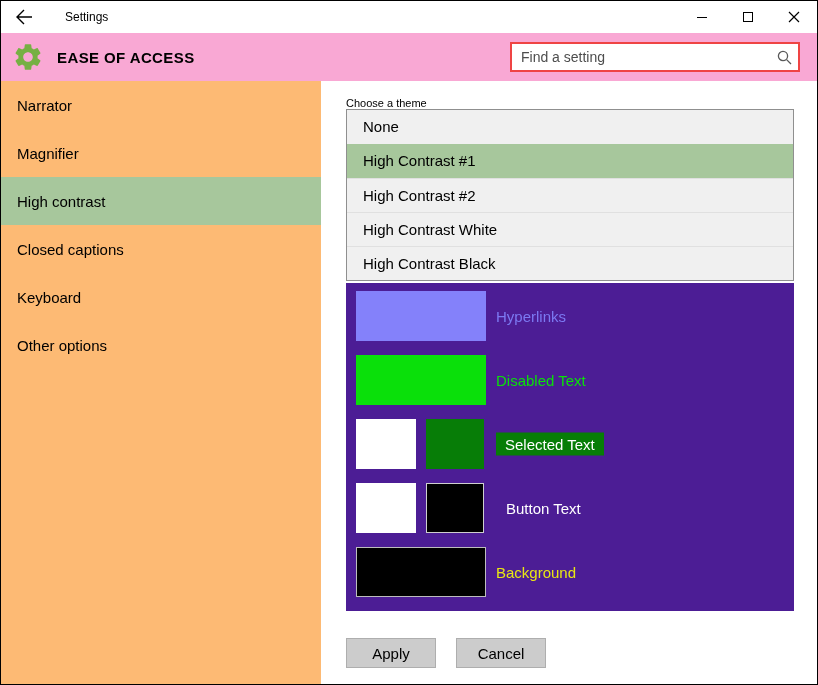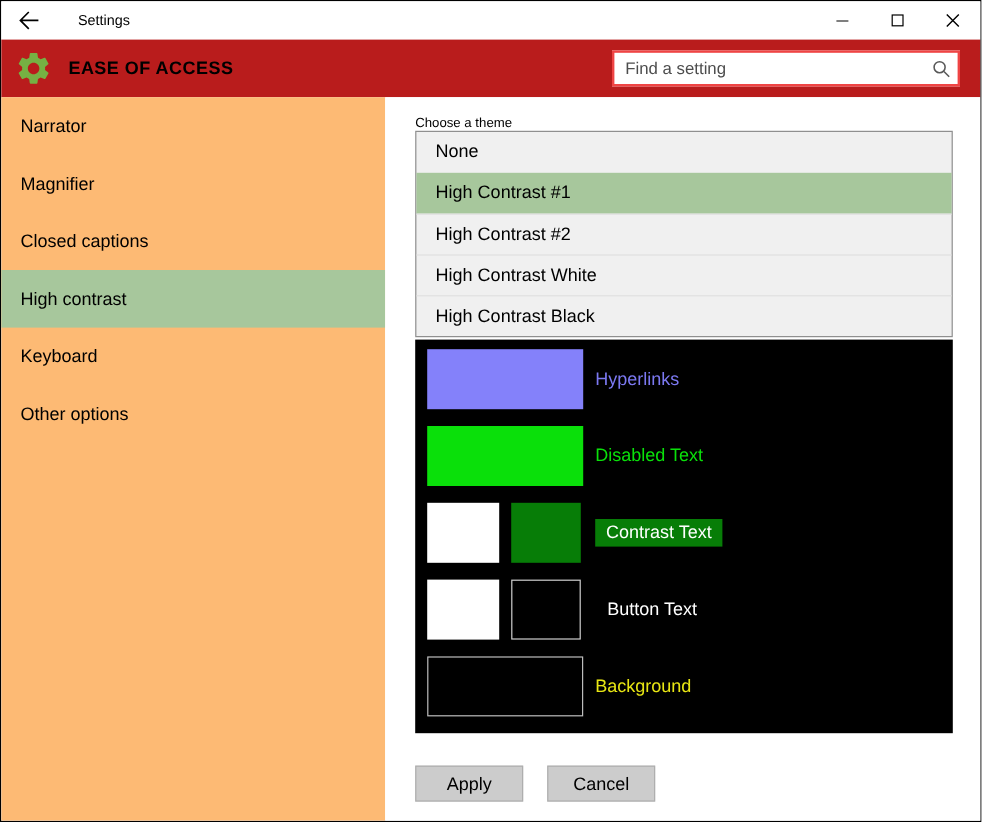--- a/index.html
+++ b/index.html
@@ -7,21 +7,21 @@
   .window { position:relative; width:818px; height:685px; border:1px solid #000; background:#fff; overflow:hidden; }
 
   
   .titlebar { position:absolute; top:0; left:0; right:0; height:32px; background:#fff; display:flex; align-items:center; }
   .back-btn { width:46px; height:32px; display:flex; align-items:center; justify-content:center; background:none; border:none; cursor:pointer; }
   .window-title { font-size:12px; color:#000; margin-left:18px; }
   .caption-buttons { margin-left:auto; display:flex; height:32px; }
   .cap { width:46px; height:32px; display:flex; align-items:center; justify-content:center; background:none; border:none; cursor:pointer; }
 
   
-  .header { position:absolute; top:32px; left:0; right:0; height:48px; background:#b91c1c; display:flex; align-items:center; }
+  .header { position:absolute; top:32px; left:0; right:0; height:48px; background:#f9a8d4; display:flex; align-items:center; }
   .gear-wrap { margin-left:10px; width:34px; height:34px; display:flex; align-items:center; justify-content:center; }
   .page-title { font-size:15px; font-weight:700; letter-spacing:0.4px; margin-left:12px; color:#000; }
   .search-box { position:absolute; right:17px; top:9px; width:290px; height:30px; border:2px solid #ef4444; background:#fff; display:flex; align-items:center; }
   .search-input { flex:1; border:none; outline:none; font-size:14px; padding-left:9px; color:#333; background:transparent; font-family:inherit; }
   .search-input::placeholder { color:#4d4d4d; }
   .mag-wrap { width:28px; display:flex; align-items:center; justify-content:center; }
 
   
   .sidebar { position:absolute; top:80px; left:0; width:320px; bottom:0; background:#fdba74; }
   .side-item { height:48px; display:flex; align-items:center; padding-left:16px; font-size:15px; color:#000; cursor:pointer; }
@@ -96,53 +96,53 @@
             <circle cx="7" cy="7" r="4.6" fill="none" stroke="#595959" stroke-width="1.3"></circle>
             <line x1="10.6" y1="10.6" x2="15" y2="15" stroke="#595959" stroke-width="1.3"></line>
           </svg>
       </span>
     </div>
   </div>
 
   <nav class="sidebar">
     <div class="side-item">Narrator</div>
     <div class="side-item">Magnifier</div>
+    <div class="side-item" style="background-color: rgb(167, 199, 156);">High contrast</div>
     <div class="side-item">Closed captions</div>
-    <div class="side-item" style="background-color: rgb(167, 199, 156);">High contrast</div>
     <div class="side-item">Keyboard</div>
     <div class="side-item">Other options</div>
   </nav>
 
   <main class="content">
     <div class="section-label">Choose a theme</div>
 
     <div class="dropdown">
       <div class="dd-item">None</div>
       <div class="dd-item highlighted" style="background-color: rgb(167, 199, 156);">High Contrast #1</div>
       <div class="dd-item">High Contrast #2</div>
       <div class="dd-item">High Contrast White</div>
       <div class="dd-item">High Contrast Black</div>
     </div>
 
-    <div class="preview-panel" style="background-color: #000000;">
+    <div class="preview-panel" style="background-color: #4c1d95;">
 
       <div class="prow" style="top:8px">
         <div class="swatch wide" style="background-color: rgb(132, 129, 250);"></div>
         <span class="plabel" style="color: rgb(124, 121, 242);">Hyperlinks</span>
       </div>
 
       <div class="prow" style="top:72px">
         <div class="swatch wide" style="background-color: rgb(10, 224, 10);"></div>
         <span class="plabel" style="color: rgb(10, 224, 10);">Disabled Text</span>
       </div>
 
       <div class="prow" style="top:136px">
         <div class="swatch s1" style="background-color: rgb(255, 255, 255);"></div>
         <div class="swatch s2" style="background-color: rgb(7, 125, 7);"></div>
-        <span class="plabel badge" style="color: rgb(255, 255, 255); background-color: rgb(7, 125, 7);">Contrast Text</span>
+        <span class="plabel badge" style="color: rgb(255, 255, 255); background-color: rgb(7, 125, 7);">Selected Text</span>
       </div>
 
       <div class="prow" style="top:200px">
         <div class="swatch s1" style="background-color: rgb(255, 255, 255);"></div>
         <div class="swatch s2 outlined-light" style="background-color: rgb(0, 0, 0);"></div>
         <span class="plabel indent" style="color: rgb(255, 255, 255);">Button Text</span>
       </div>
 
       <div class="prow" style="top:264px">
         <div class="swatch wide outlined-gray" style="background-color: rgb(0, 0, 0);"></div>

